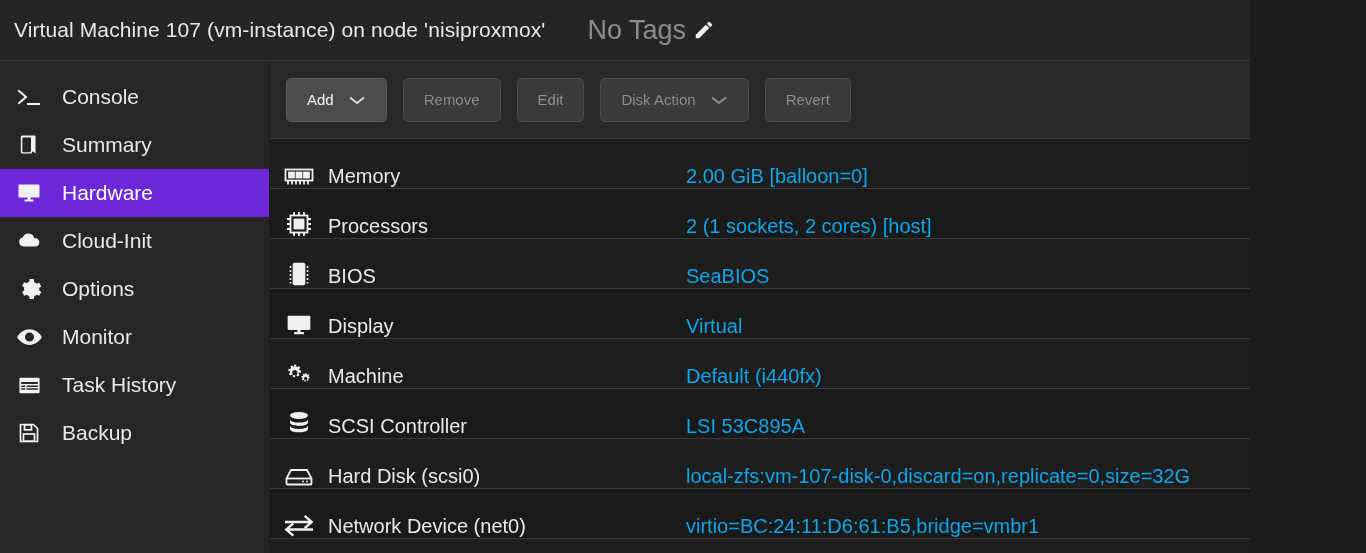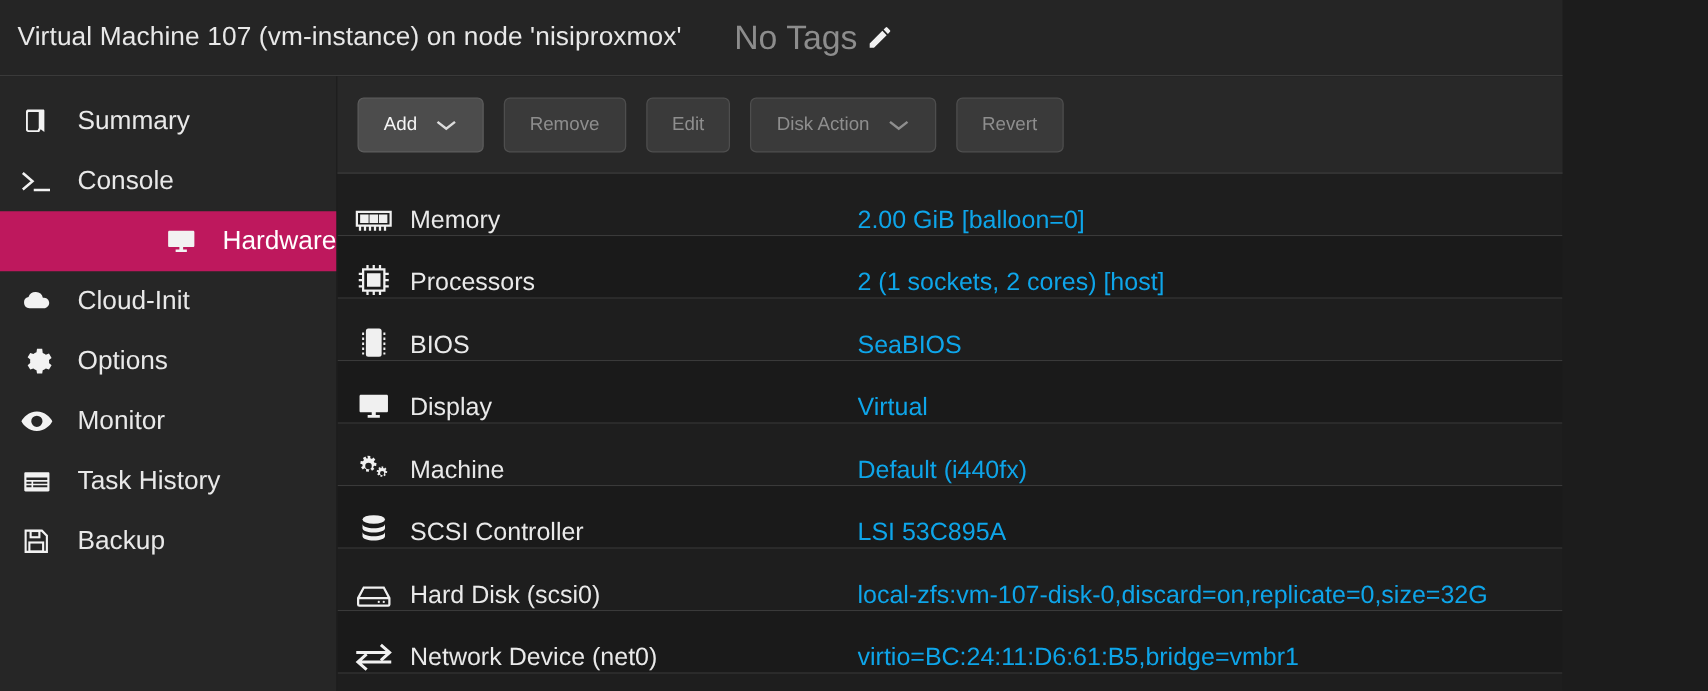--- a/index.html
+++ b/index.html
@@ -33,21 +33,21 @@
   .sidebar {
     width: 270px; flex: 0 0 270px;
     background: #262626;
     padding-top: 12px;
     border-right: 1px solid #1c1c1c;
   }
   .nav-item {
     height: 48px; display: flex; align-items: center;
     padding-left: 14px; gap: 18px; cursor: pointer;
   }
-  .nav-item.active { background: #be185d; justify-content: flex-end; }
+  .nav-item.active { background: #6d28d9; }
   .nav-icon {
     width: 30px; height: 28px; flex: 0 0 30px;
     display: flex; align-items: center; justify-content: center;
     color: #f2f2f2;
   }
   .nav-label { font-size: 21px; color: #e9e9e9; white-space: nowrap; }
   .nav-item.active .nav-label { color: #ffffff; }
 
   
   .content { flex: 1 1 auto; display: flex; flex-direction: column; background: #1e1e1e; min-width: 0; }
@@ -115,35 +115,35 @@
       </span>
     </div>
   </div>
 
   <div class="body">
 
     <div class="sidebar">
 
       <div class="nav-item">
         <span class="nav-icon">
-          <svg width="24" height="24" viewBox="0 0 24 24" fill="currentColor">
-            <path d="M5 2.5h12.5c.6 0 1 .4 1 1v17l-3-2.2-1.1 2.2H5.6c-1 0-1.8-.8-1.8-1.8V4.3c0-1 .8-1.8 1.2-1.8zm1.2 2.1c-.5 0-.9.4-.9.9v12.8c0 .5.4.9.9.9h6.9l.9-1.8V4.6H6.2z"></path>
-          </svg>
-        </span>
-        <span class="nav-label">Summary</span>
-      </div>
-
-      <div class="nav-item">
-        <span class="nav-icon">
           <svg width="26" height="24" viewBox="0 0 26 24" fill="none" stroke="currentColor" stroke-width="2" stroke-linecap="square">
             <path d="M3 6 L10 12 L3 18"></path>
             <path d="M12 19 H23"></path>
           </svg>
         </span>
         <span class="nav-label">Console</span>
+      </div>
+
+      <div class="nav-item">
+        <span class="nav-icon">
+          <svg width="24" height="24" viewBox="0 0 24 24" fill="currentColor">
+            <path d="M5 2.5h12.5c.6 0 1 .4 1 1v17l-3-2.2-1.1 2.2H5.6c-1 0-1.8-.8-1.8-1.8V4.3c0-1 .8-1.8 1.2-1.8zm1.2 2.1c-.5 0-.9.4-.9.9v12.8c0 .5.4.9.9.9h6.9l.9-1.8V4.6H6.2z"></path>
+          </svg>
+        </span>
+        <span class="nav-label">Summary</span>
       </div>
 
       <div class="nav-item active">
         <span class="nav-icon">
           <svg width="26" height="24" viewBox="0 0 24 24" fill="currentColor">
             <path d="M2.5 3.5h19c.6 0 1 .5 1 1v11c0 .6-.4 1-1 1h-8v2h3v2h-9v-2h3v-2h-8c-.6 0-1-.4-1-1v-11c0-.5.4-1 1-1z"></path>
           </svg>
         </span>
         <span class="nav-label">Hardware</span>
       </div>

